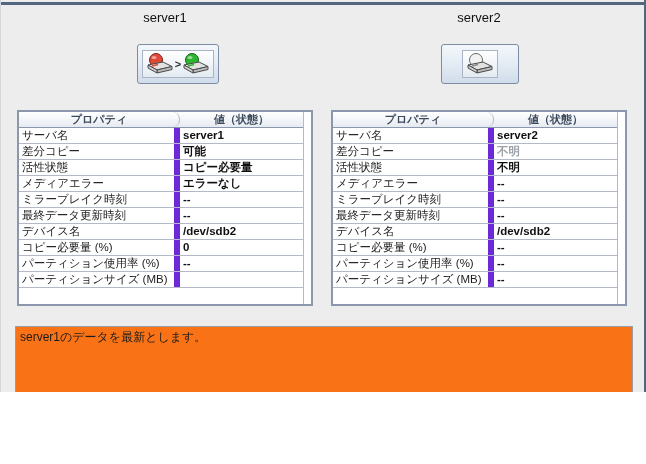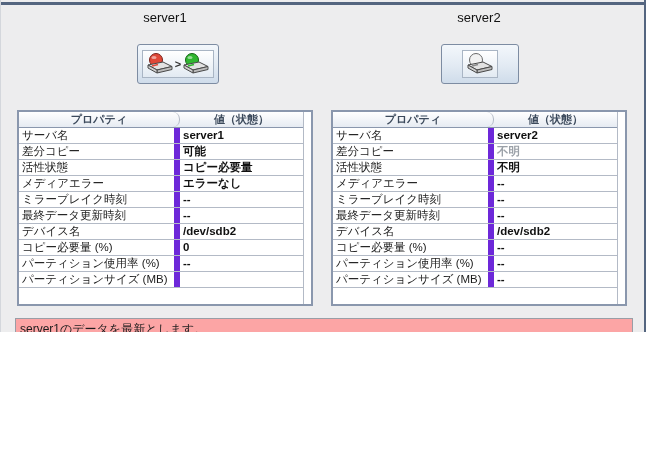--- a/index.html
+++ b/index.html
@@ -1,17 +1,17 @@
 <!DOCTYPE html>
 <html><head>
 <meta charset="utf-8">
 <style>
   html,body { margin:0; padding:0; background:#fff; }
   .window {
-    position:relative; width:646px; height:332px;
+    position:relative; width:646px; height:392px;
     background:#ededee; overflow:hidden; box-sizing:border-box;
     font-family:"Liberation Sans", sans-serif;
     border-left:1px solid #d4d7dc;
     padding-left:36px;
   }
   .frame-top    { position:absolute; left:0; top:2px;  width:100%; height:3px; background:#54657f; }
   .frame-bottom { position:absolute; left:0; top:457px; width:100%; height:3px; background:#54657f; }
   .frame-right  { position:absolute; right:0; top:0; width:2px; height:100%; background:#54657f; }
 
   .server-title { position:absolute; top:10px; width:296px; text-align:center; font-size:13px; color:#111; }
@@ -48,22 +48,22 @@
     display:flex; height:16px; margin-right:8px; box-sizing:border-box;
     border-bottom:1px solid #b3bac6; background:#fff;
     font-size:11.5px; line-height:15px;
   }
   .td { box-sizing:border-box; white-space:nowrap; overflow:hidden; }
   .td.prop { width:161px; border-right:6px solid #6d28d9; padding-left:3px; color:#1c1c1c; }
   .td.val  { flex:1; padding-left:3px; font-weight:bold; color:#101010; }
   .td.val.dim { color:#9ba1a8; }
 
   .message {
-    position:absolute; left:14px; top:318px; width:618px; height:89px; box-sizing:border-box;
-    border:1px solid #999ea6; background:#fca5a5;
+    position:absolute; left:14px; top:326px; width:618px; height:89px; box-sizing:border-box;
+    border:1px solid #999ea6; background:#f97316;
     font-size:12px; color:#1c1c1c; padding:2px 4px;
   }
 
   .btn {
     position:absolute; top:425px; height:26px; box-sizing:border-box;
     border-radius:3px; font-size:12px; font-weight:bold; color:#2b2b2b;
     text-align:right; line-height:23px; cursor:pointer;
     background:linear-gradient(#f7fafc, #e3ebf3 45%, #d2dfeb);
     border:1px solid #93a1b4;
   }

